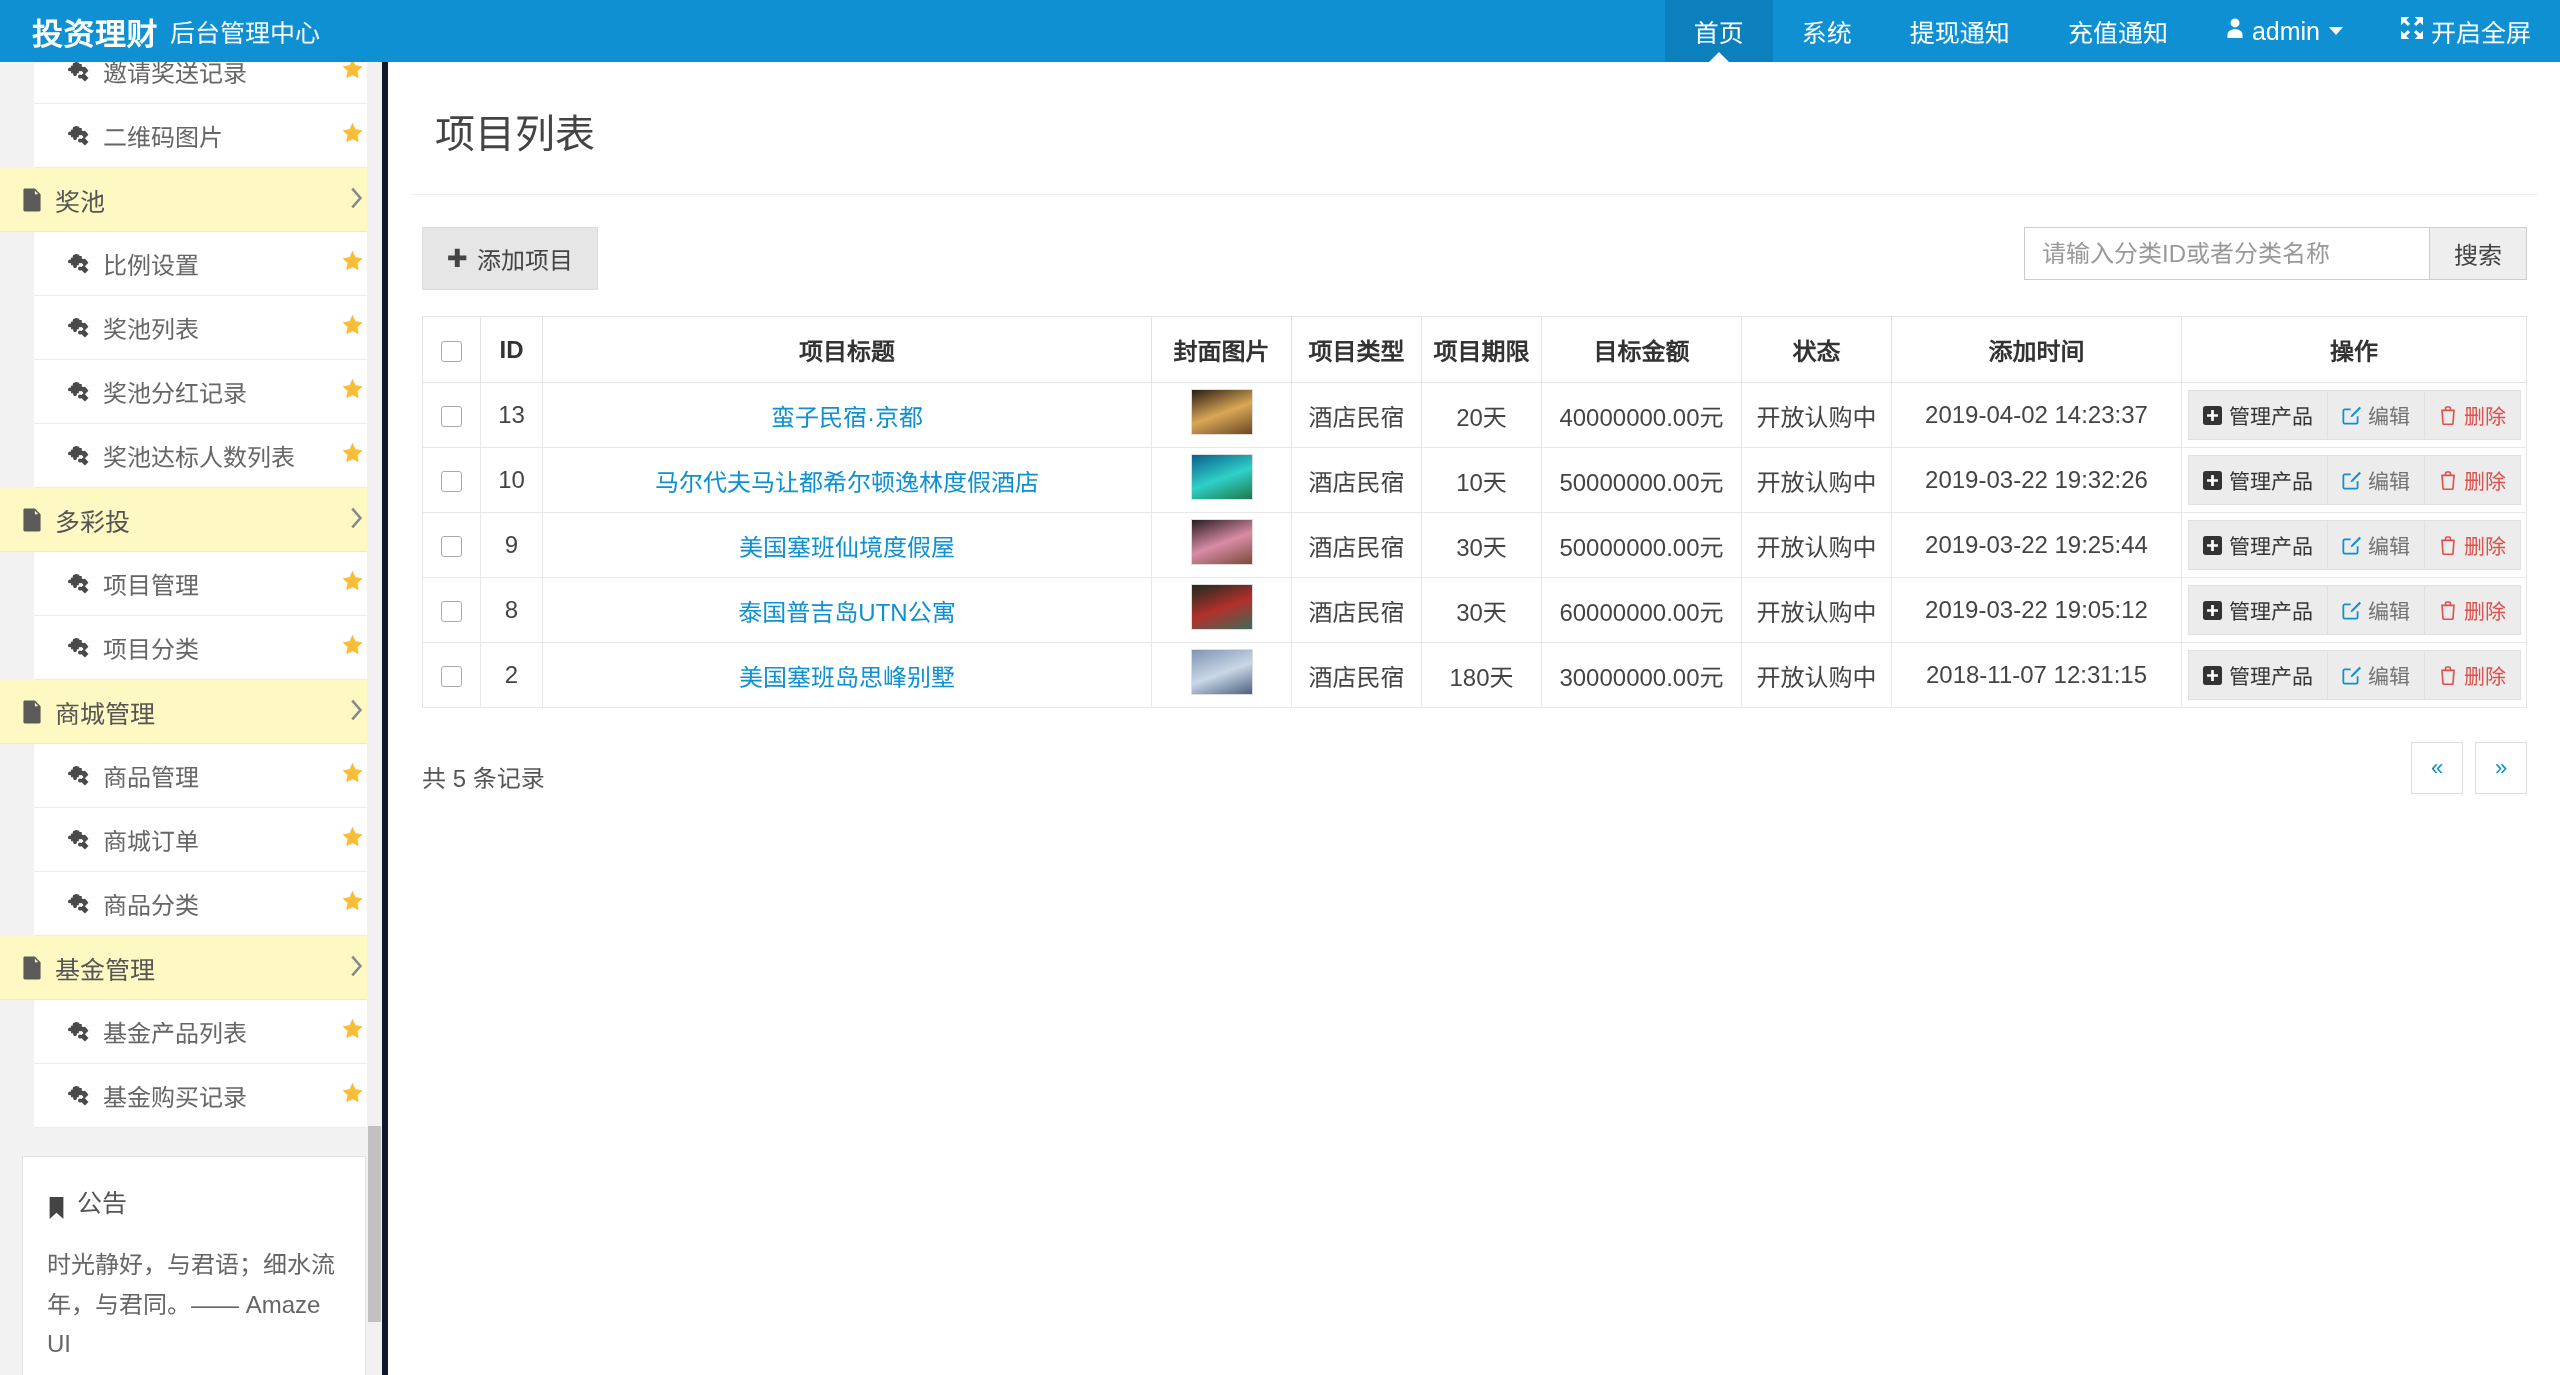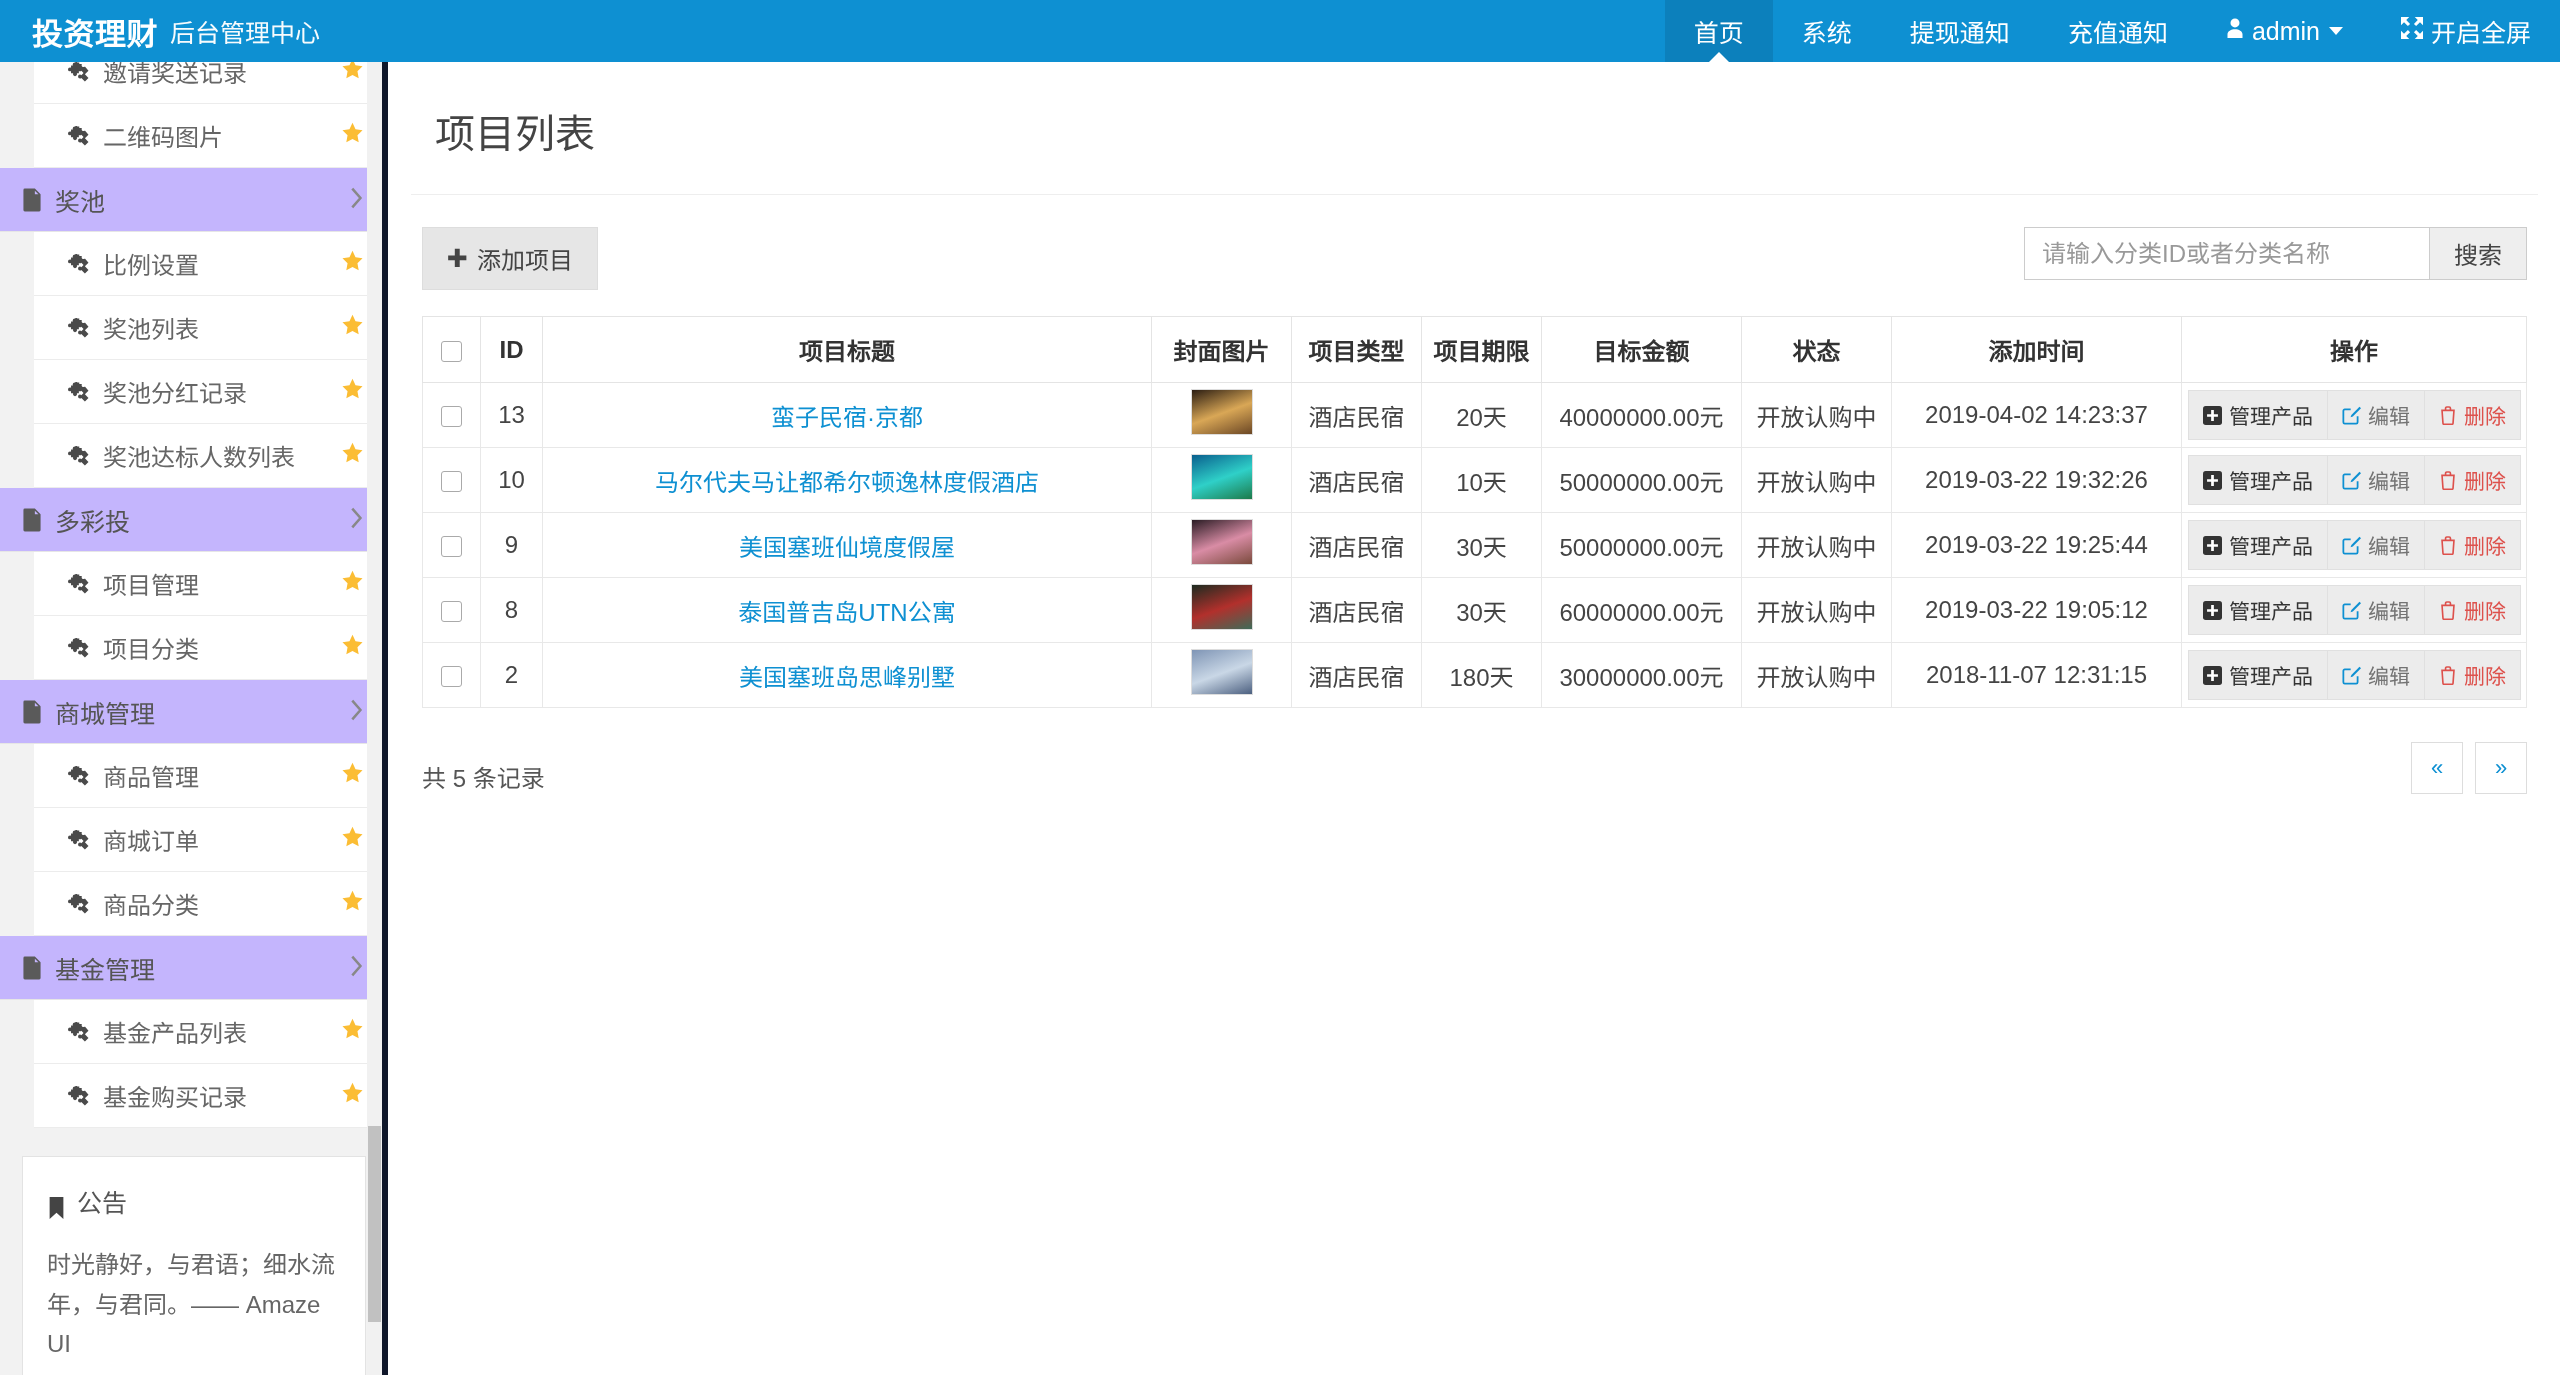--- a/index.html
+++ b/index.html
@@ -43,21 +43,21 @@
   }
   
   .sidebar{
     position:absolute;top:62px;left:0;width:388px;height:1313px;
     background:#f2f2f2;border-right:6px solid #0f172a;
     overflow:hidden;
   }
   .side-scroll{position:absolute;top:-22px;left:0;width:388px;}
   .nav-title{
     display:flex;align-items:center;height:64px;padding:0 24px 0 22px;
-    background:#c4b5fd;border-bottom:1px solid #e6e6e6;
+    background:#fef9c3;border-bottom:1px solid #e6e6e6;
     color:#555;font-size:25px;cursor:pointer;
   }
   .nav-title .doc-icon{margin-right:13px;display:inline-flex;}
   .nav-title .chev{margin-left:auto;color:#777;font-size:24px;line-height:1;}
   .nav-sub{
     display:flex;align-items:center;height:64px;
     margin-left:34px;padding:0 24px 0 34px;
     background:#fff;border-bottom:1px solid #ececec;
     color:#666;font-size:24px;cursor:pointer;position:relative;
   }

